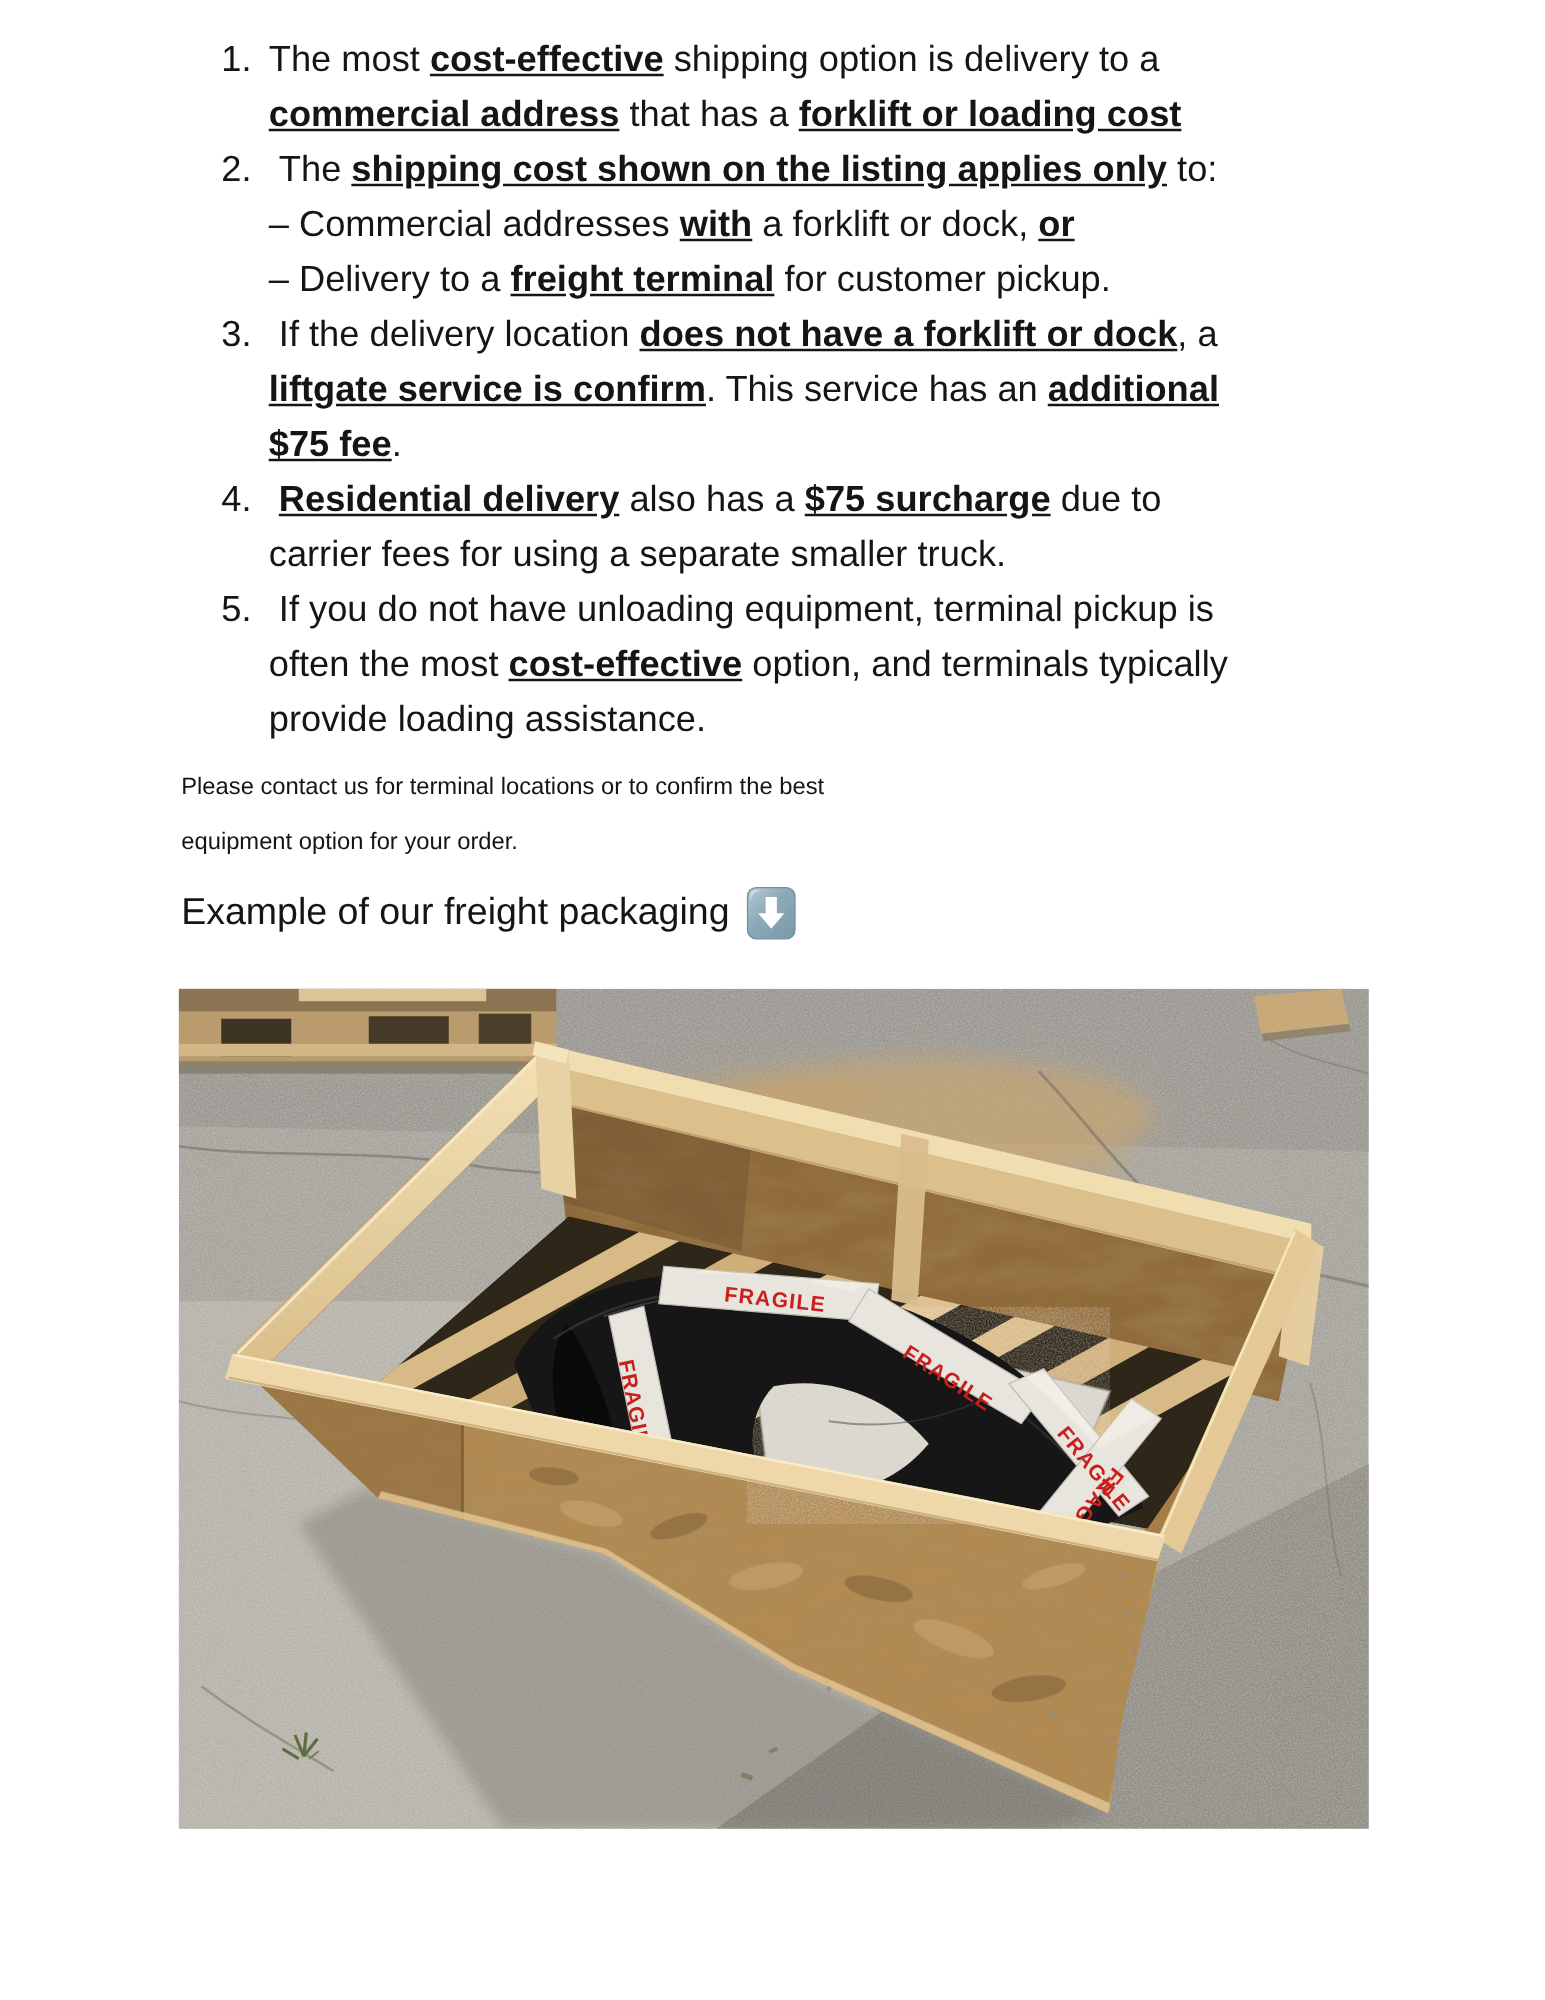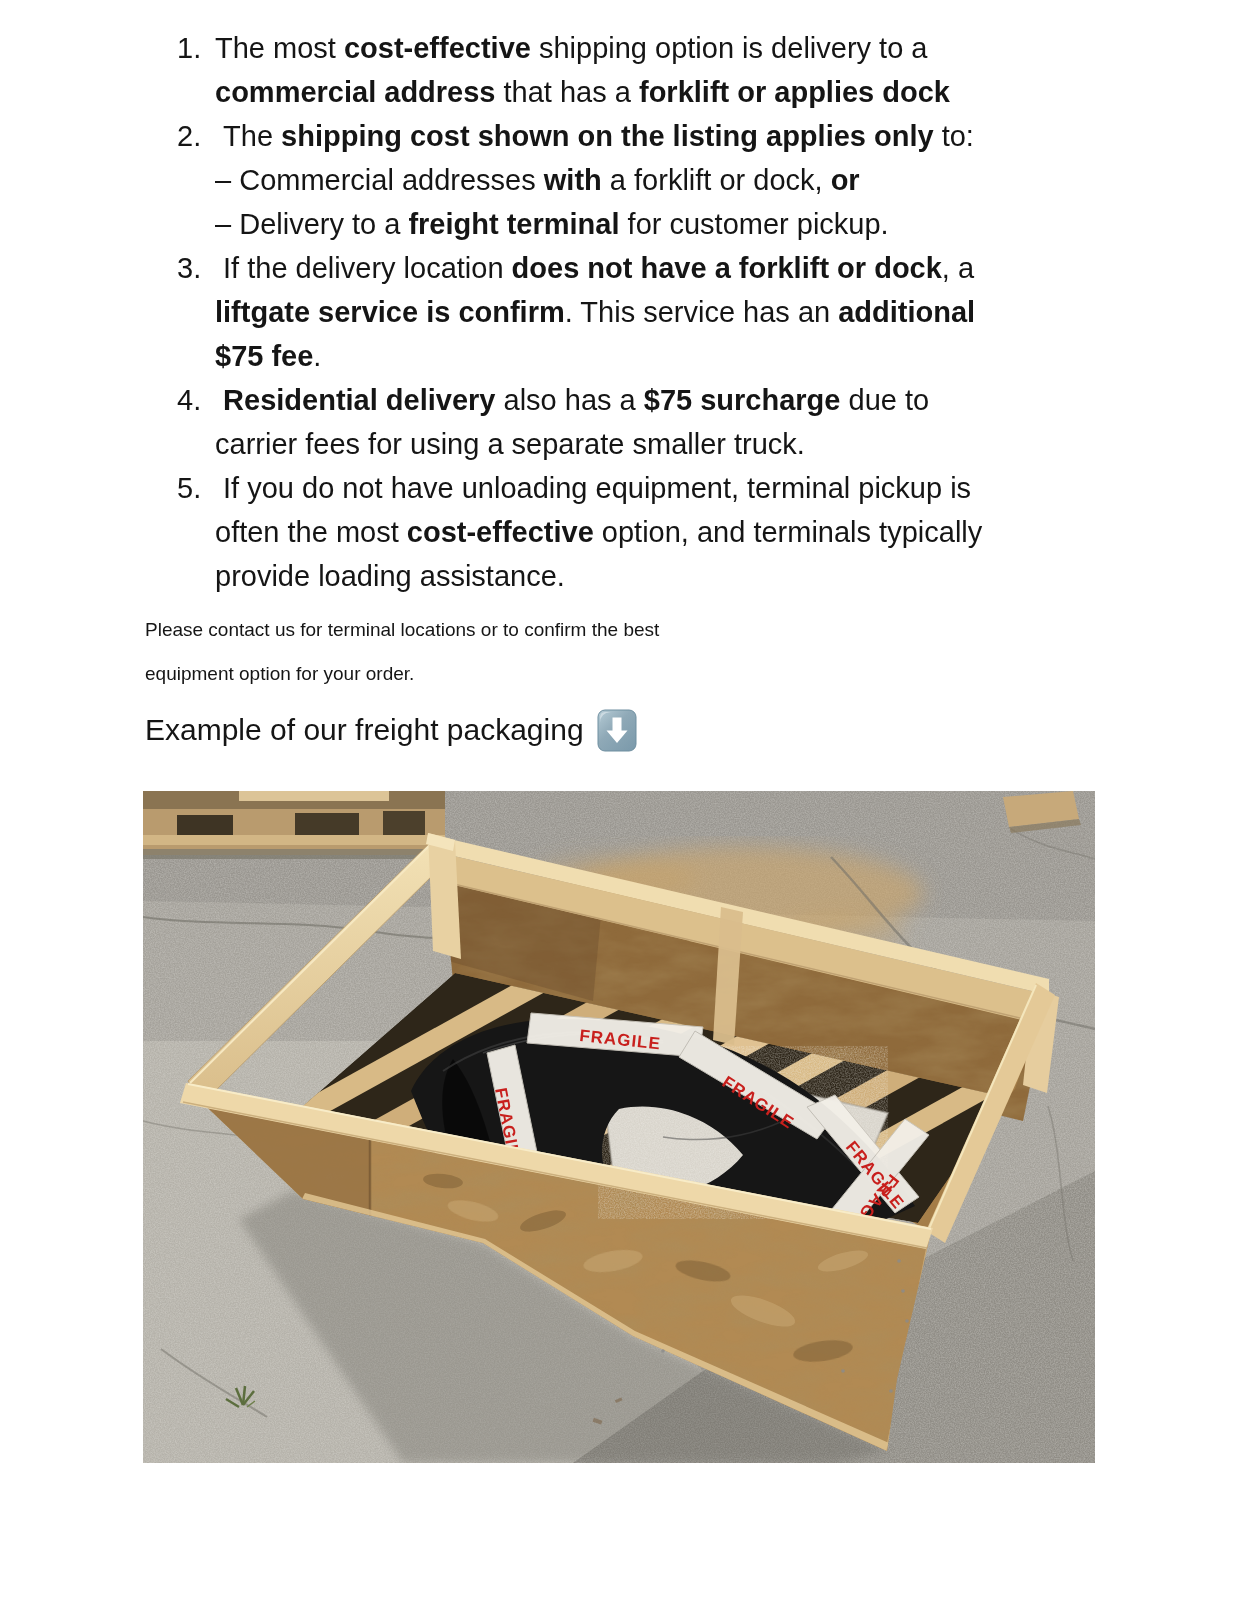--- a/index.html
+++ b/index.html
@@ -6,37 +6,37 @@
   body{
     width:1236px;height:1600px;background:#ffffff;overflow:hidden;
     font-family:"Liberation Sans",sans-serif;color:#151515;
     -webkit-font-smoothing:antialiased;
   }
   .content{padding:26px 100px 0 145px;}
   ol.ship-list{list-style:none;margin:0;padding:0 0 0 70px;font-size:29px;line-height:44px;}
   ol.ship-list li{position:relative;}
   .num{position:absolute;left:-38px;top:0;}
   .li-text{display:block;white-space:pre-wrap;}
-  strong{font-weight:700;}
+  strong{font-weight:700;text-decoration:underline;}
   .para{font-size:19px;line-height:44px;margin:10px 0 0 0;white-space:pre-wrap;}
   .heading{font-size:30px;line-height:44px;font-weight:400;margin:12px 0 0 0;
     display:flex;align-items:center;gap:13px;}
   .emoji{width:40px;height:43px;flex:0 0 auto;}
   .photo-wrap{margin:39px 0 0 -2px;width:952px;height:672px;line-height:0;}
   .fragile-txt{font-family:"Liberation Sans",sans-serif;font-size:17px;font-weight:700;letter-spacing:1px;}
 </style>
 </head>
 <body>
 
 <div class="content">
 
   <ol class="ship-list">
       <li>
         <span class="num">1.</span>
-        <span class="li-text"><span>The most </span><strong>cost-effective</strong><span> shipping option is delivery to a</span><br><strong>commercial address</strong><span> that has a </span><strong>forklift or applies dock</strong><br></span>
+        <span class="li-text"><span>The most </span><strong>cost-effective</strong><span> shipping option is delivery to a</span><br><strong>commercial address</strong><span> that has a </span><strong>forklift or loading cost</strong><br></span>
       </li>
       <li>
         <span class="num">2.</span>
         <span class="li-text"><span> The </span><strong>shipping cost shown on the listing applies only</strong><span> to:</span><br><span>– Commercial addresses </span><strong>with</strong><span> a forklift or dock, </span><strong>or</strong><br><span>– Delivery to a </span><strong>freight terminal</strong><span> for customer pickup.</span></span>
       </li>
       <li>
         <span class="num">3.</span>
         <span class="li-text"><span> If the delivery location </span><strong>does not have a forklift or dock</strong><span>, a</span><br><strong>liftgate service is confirm</strong><span>. This service has an </span><strong>additional</strong><br><strong>$75 fee</strong><span>.</span></span>
       </li>
       <li>

